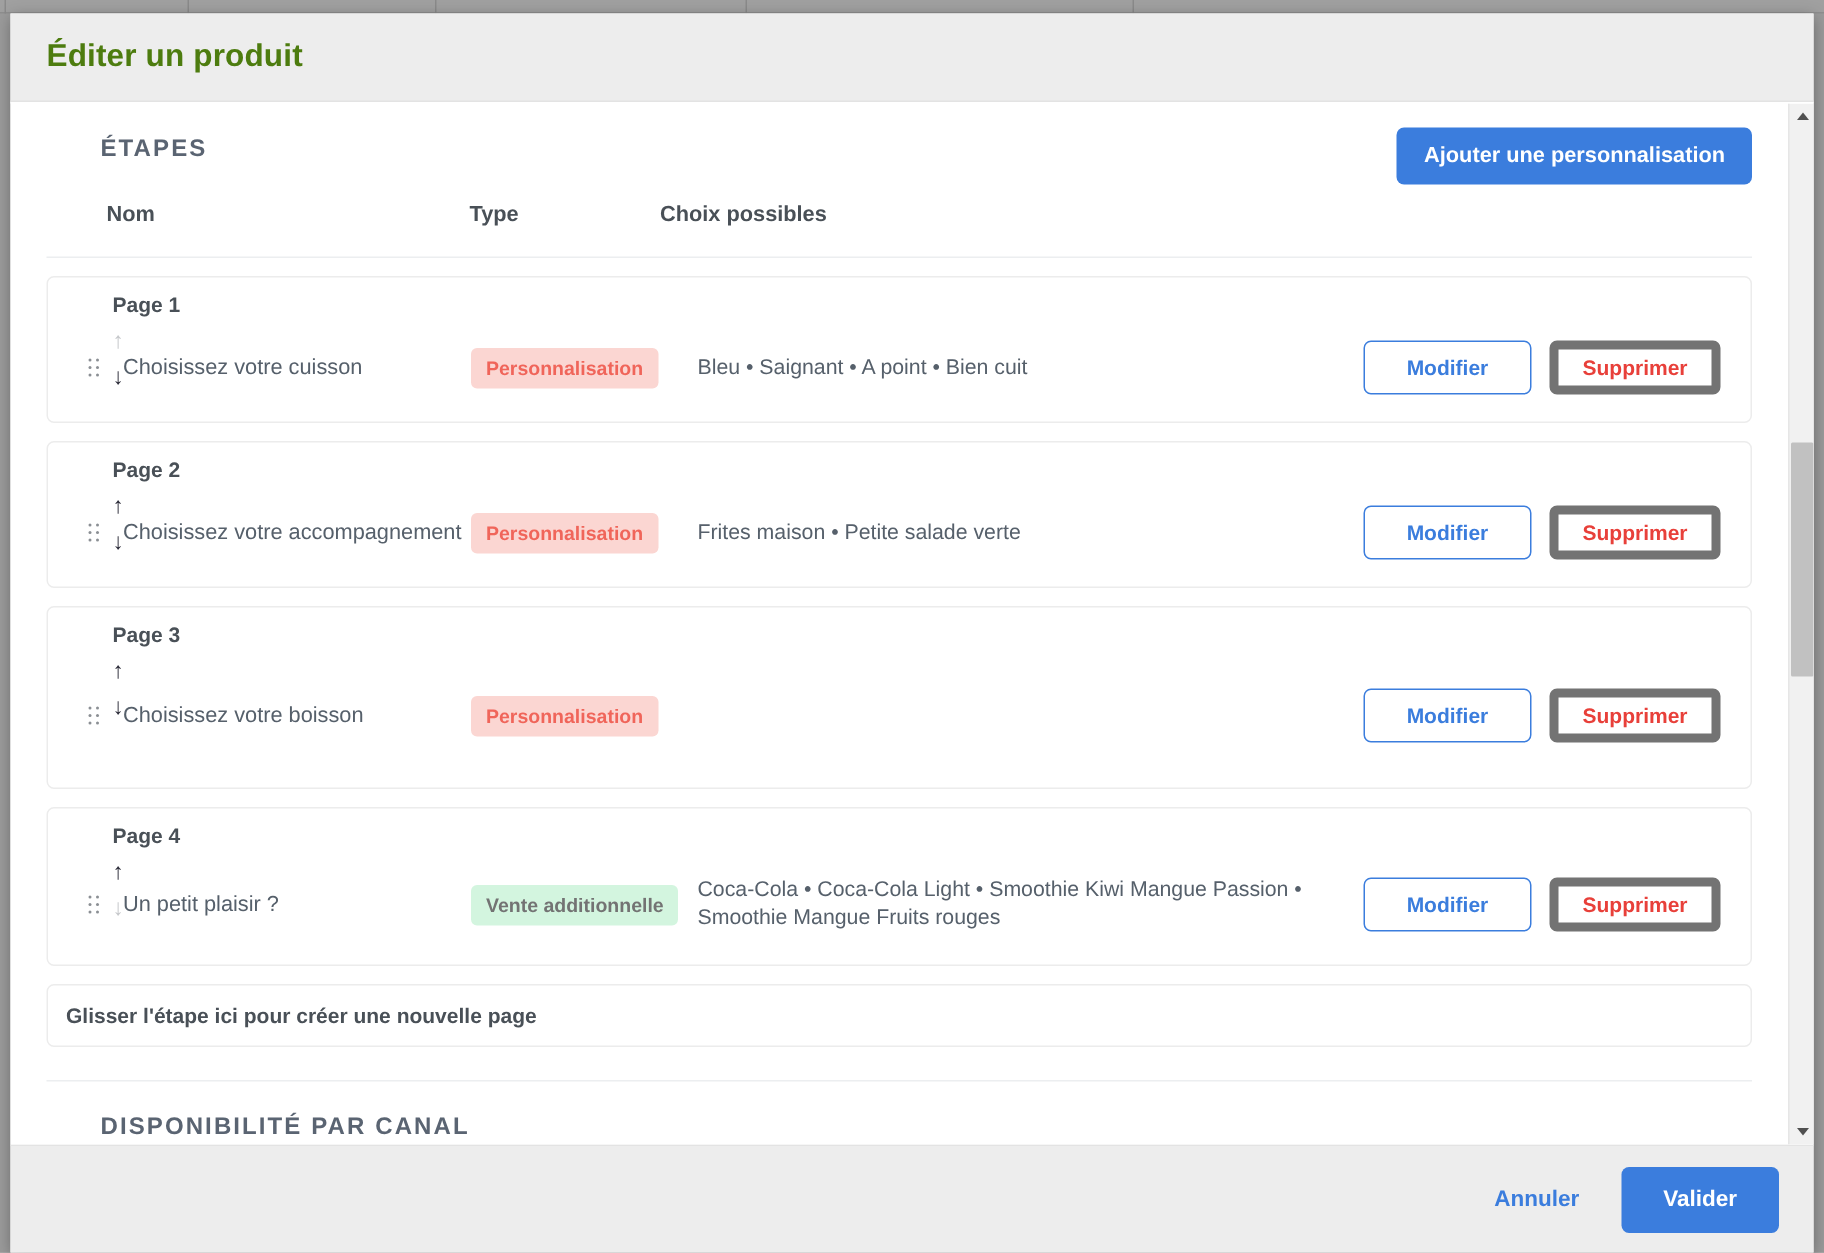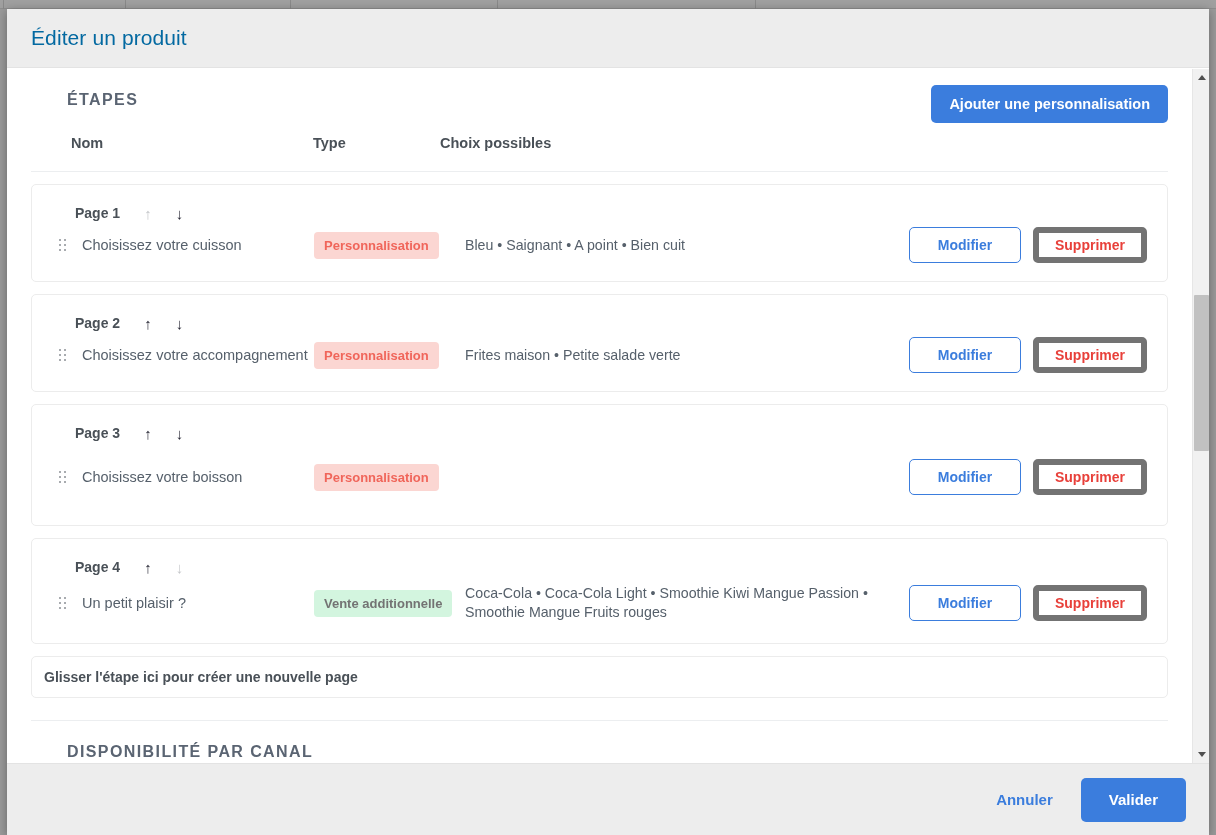--- a/index.html
+++ b/index.html
@@ -39,22 +39,22 @@
   .modal-header {
     height: 59px;
     background: #ededed;
     border-bottom: 1px solid #e3e3e3;
     display: flex; align-items: center;
     padding: 0 24px;
     flex: 0 0 59px;
   }
   .modal-title {
     font-size: 21px;
-    color: #0369a1;
-    font-weight: 400;
+    color: #4d7c0f;
+    font-weight: 700;
     letter-spacing: .1px;
     text-align: center;
   }
 
   
   .modal-body-wrap {
     position: relative;
     flex: 1 1 auto;
     overflow: hidden;
     background: #fff;
@@ -127,24 +127,25 @@
   .step-card {
     border: 1px solid #ececec;
     border-radius: 5px;
     background: #fff;
     margin-top: 12px;
     padding: 10px 0 12px 0;
     position: relative;
   }
   .page-row {
     display: flex;
-    align-items: flex-end;
-    gap: 24px;
+    align-items: flex-start;
+    gap: 9px;
     padding-left: 43px;
     height: 26px;
+    flex-direction: column;
   }
   .page-label {
     font-size: 14px;
     font-weight: bold;
     color: #495057;
   }
   .arrow {
     font-size: 15px;
     line-height: 1;
     cursor: pointer;

